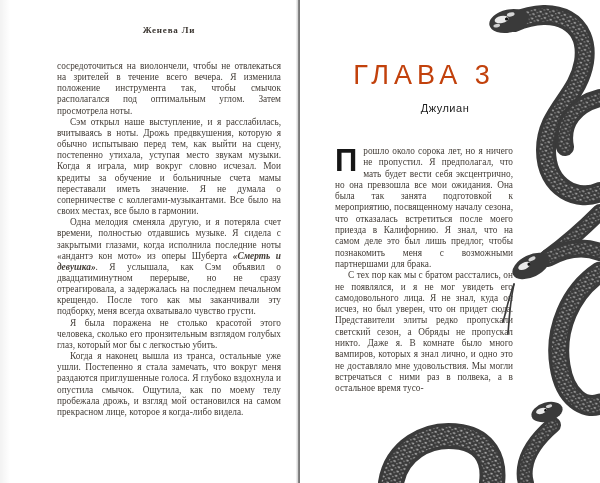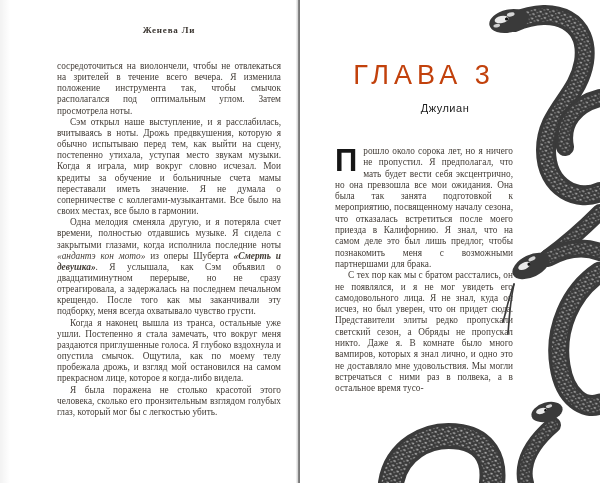--- a/index.html
+++ b/index.html
@@ -23,21 +23,21 @@
     font-weight:bold;font-size:9px;line-height:12px;letter-spacing:0.8px;color:#3a3530;
   }
   .body-col{position:absolute;}
   .left-body{left:57px;top:61px;width:224px;}
   .right-body{left:35px;top:146px;width:178px;}
   p.para{
     margin:0;text-align:justify;font-size:9.3px;line-height:11.15px;color:#423c36;
   }
   .right-body p.para{line-height:11.3px;}
   p.para.indent{text-indent:13px;}
-  .seg-i{font-style:italic;}
+  .seg-i{}
   .seg-bi{font-style:italic;font-weight:bold;}
   .dropcap{
     float:left;font-family:"Liberation Sans",sans-serif;font-weight:700;
     font-size:31px;line-height:25px;margin:2px 6px 0 0;color:#161616;
   }
   .chapter-title{
     position:absolute;left:35px;top:60px;width:178px;text-align:center;margin:0;
     font-family:"Liberation Sans",sans-serif;font-weight:400;font-size:27px;line-height:30px;
     letter-spacing:5px;color:#c2410c;
   }
@@ -54,22 +54,22 @@
 
 <div class="book">
 
   <div class="page left-page">
     <div class="left-edge-shade"></div>
     <div class="running-head">Женева Ли</div>
     <div class="body-col left-body">
         <p class="para"><span>сосредоточиться на виолончели, чтобы не отвлекаться на зрителей в течение всего вечера. Я изменила положение инструмента так, чтобы смычок располагался под оптимальным углом. Затем просмотрела ноты.</span></p>
         <p class="para indent"><span>Сэм открыл наше выступление, и я расслабилась, вчитываясь в ноты. Дрожь предвкушения, которую я обычно испытываю перед тем, как выйти на сцену, постепенно утихала, уступая место звукам музыки. Когда я играла, мир вокруг словно исчезал. Мои кредиты за обучение и больничные счета мамы переставали иметь значение. Я не думала о соперничестве с коллегами-музыкантами. Все было на своих местах, все было в гармонии.</span></p>
         <p class="para indent"><span>Одна мелодия сменяла другую, и я потеряла счет времени, полностью отдавшись музыке. Я сидела с закрытыми глазами, когда исполнила последние ноты </span><span class="seg-i">«андантэ кон мото»</span><span> из оперы Шуберта </span><span class="seg-bi">«Смерть и девушка»</span><span>. Я услышала, как Сэм объявил о двадцатиминутном перерыве, но не сразу отреагировала, а задержалась на последнем печальном крещендо. После того как мы заканчивали эту подборку, меня всегда охватывало чувство грусти.</span></p>
+        <p class="para indent"><span>Я была поражена не столько красотой этого человека, сколько его пронзительным взглядом голубых глаз, который мог бы с легкостью убить.</span></p>
         <p class="para indent"><span>Когда я наконец вышла из транса, остальные уже ушли. Постепенно я стала замечать, что вокруг меня раздаются приглушенные голоса. Я глубоко вздохнула и опустила смычок. Ощутила, как по моему телу пробежала дрожь, и взгляд мой остановился на самом прекрасном лице, которое я когда-либо видела.</span></p>
-        <p class="para indent"><span>Я была поражена не столько красотой этого человека, сколько его пронзительным взглядом голубых глаз, который мог бы с легкостью убить.</span></p>
       </div>
   </div>
 
   <div class="spine"></div>
 
   <div class="page right-page">
     <h1 class="chapter-title">ГЛАВА 3</h1>
     <div class="chapter-subtitle">Джулиан</div>
     <div class="body-col right-body">
         <p class="para"><span class="dropcap">П</span><span>рошло около сорока лет, но я ничего не пропустил. Я предполагал, что мать будет вести себя эксцентрично, но она превзошла все мои ожидания. Она была так занята подготовкой к мероприятию, посвященному началу сезона, что отказалась встретиться после моего приезда в Калифорнию. Я знал, что на самом деле это был лишь предлог, чтобы познакомить меня с возможными партнершами для брака.</span></p>

